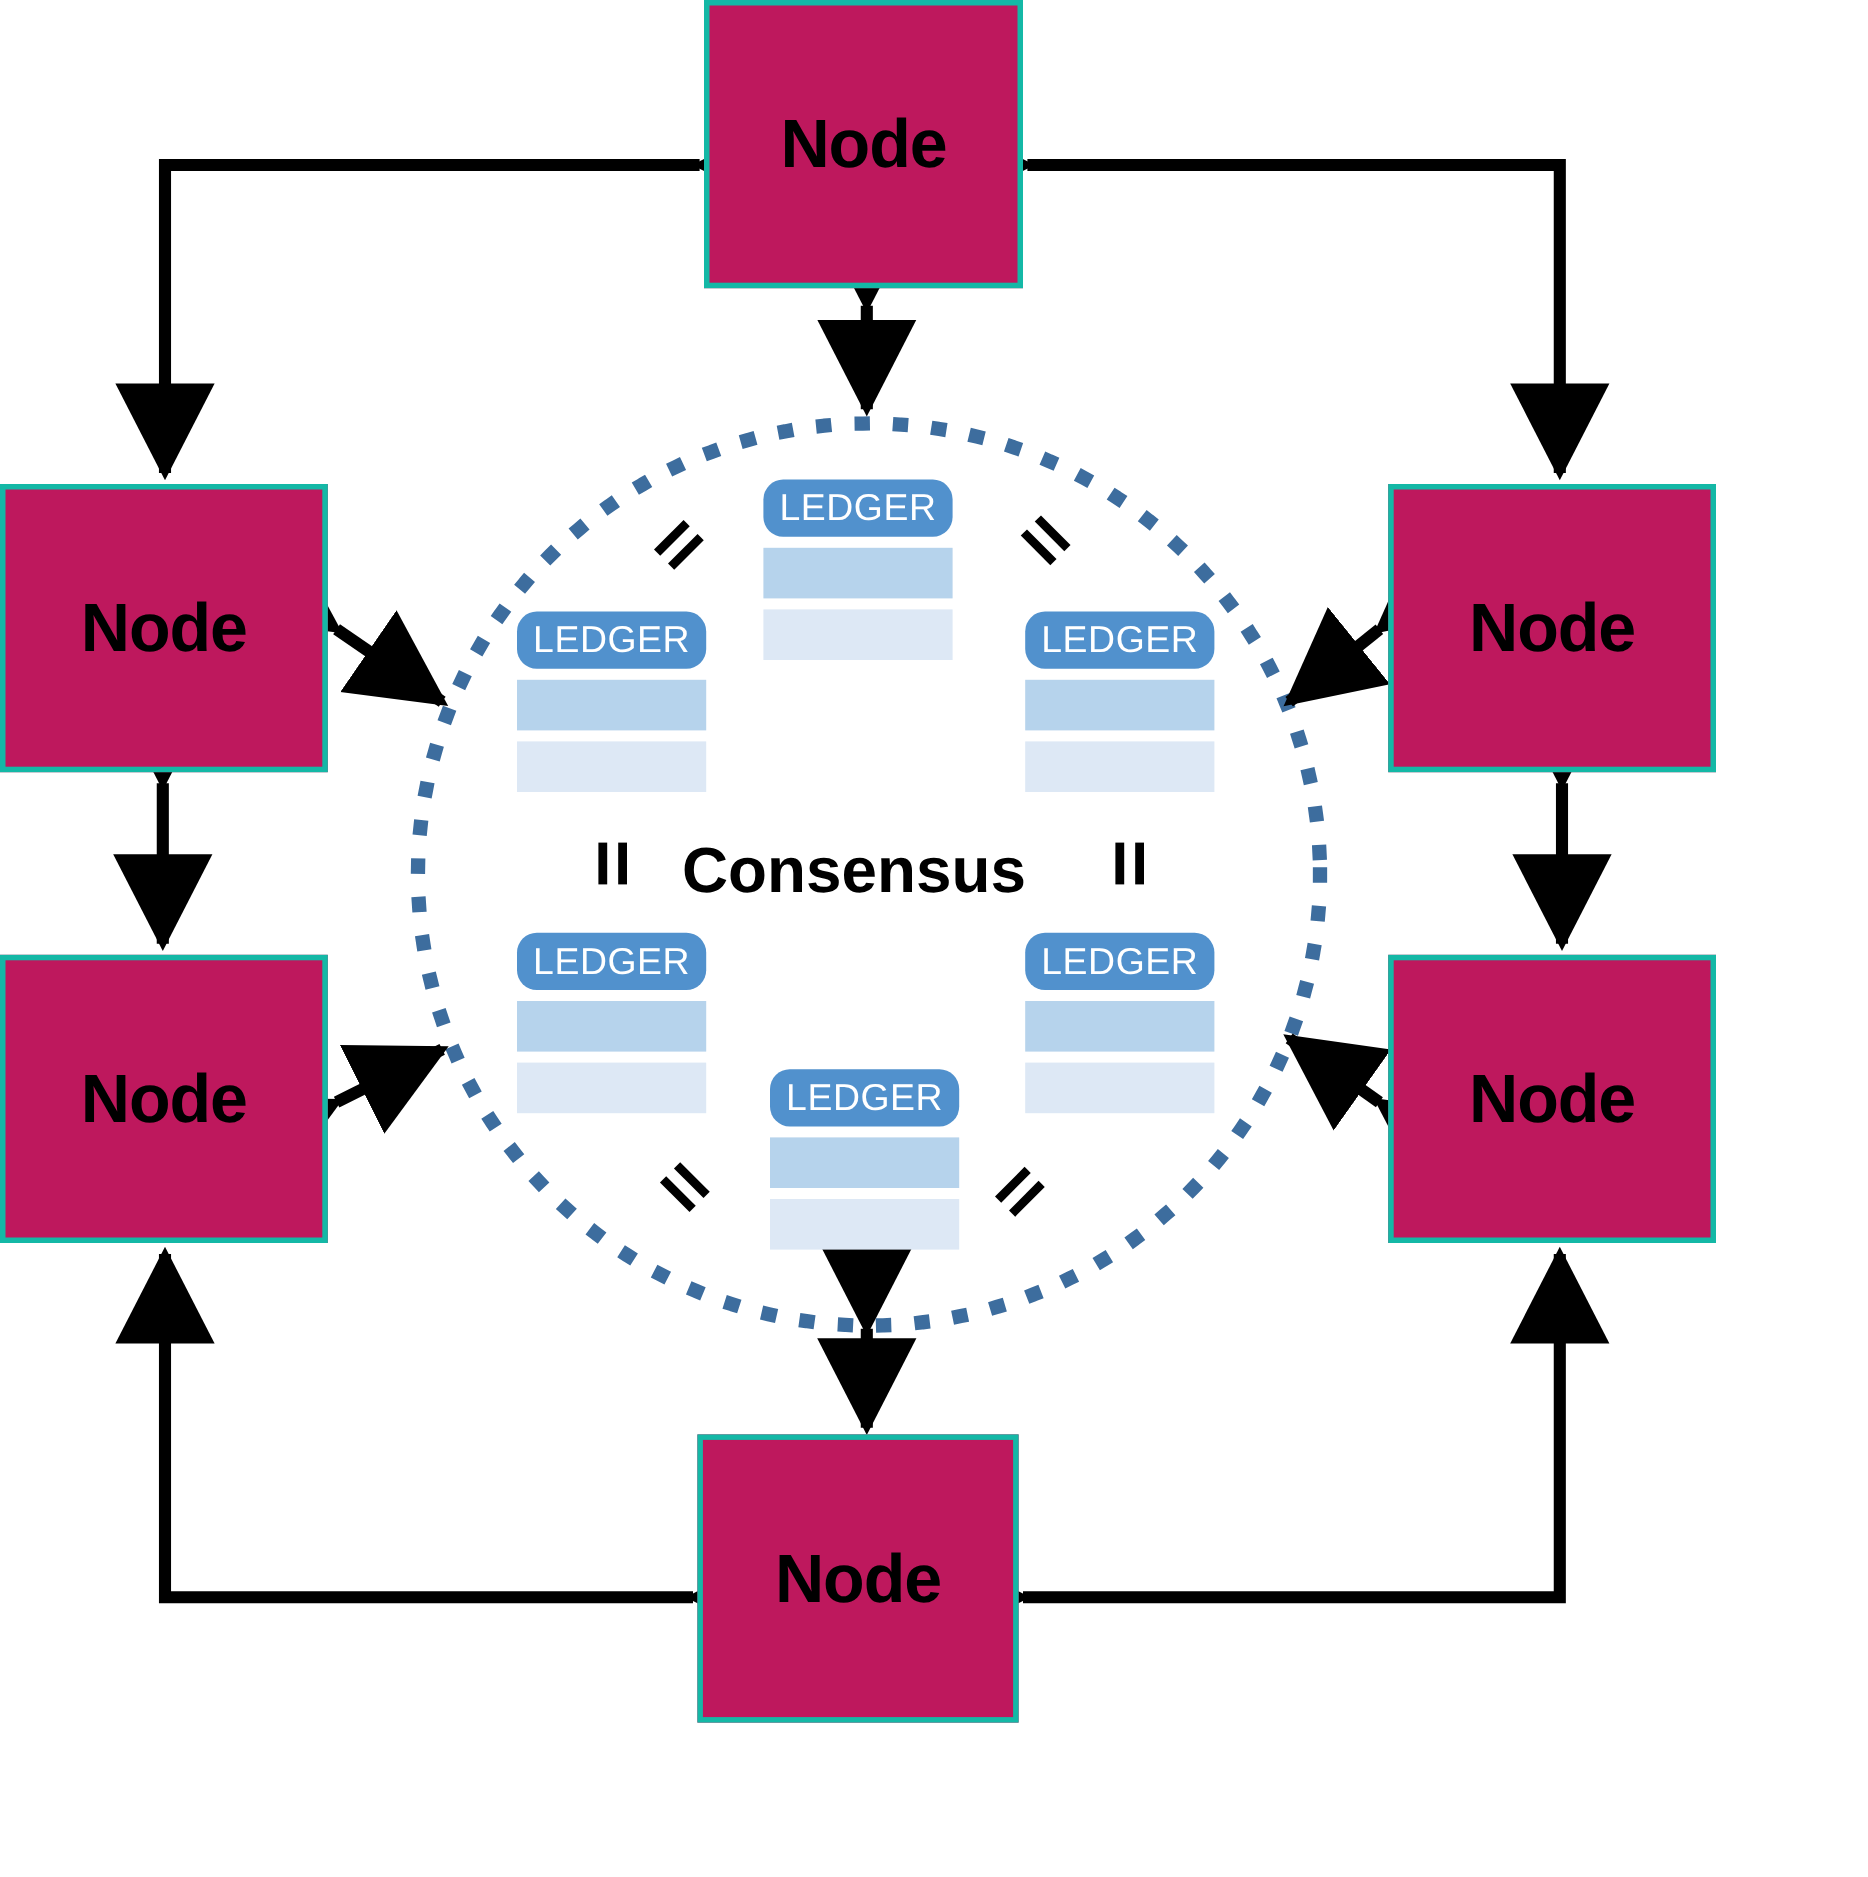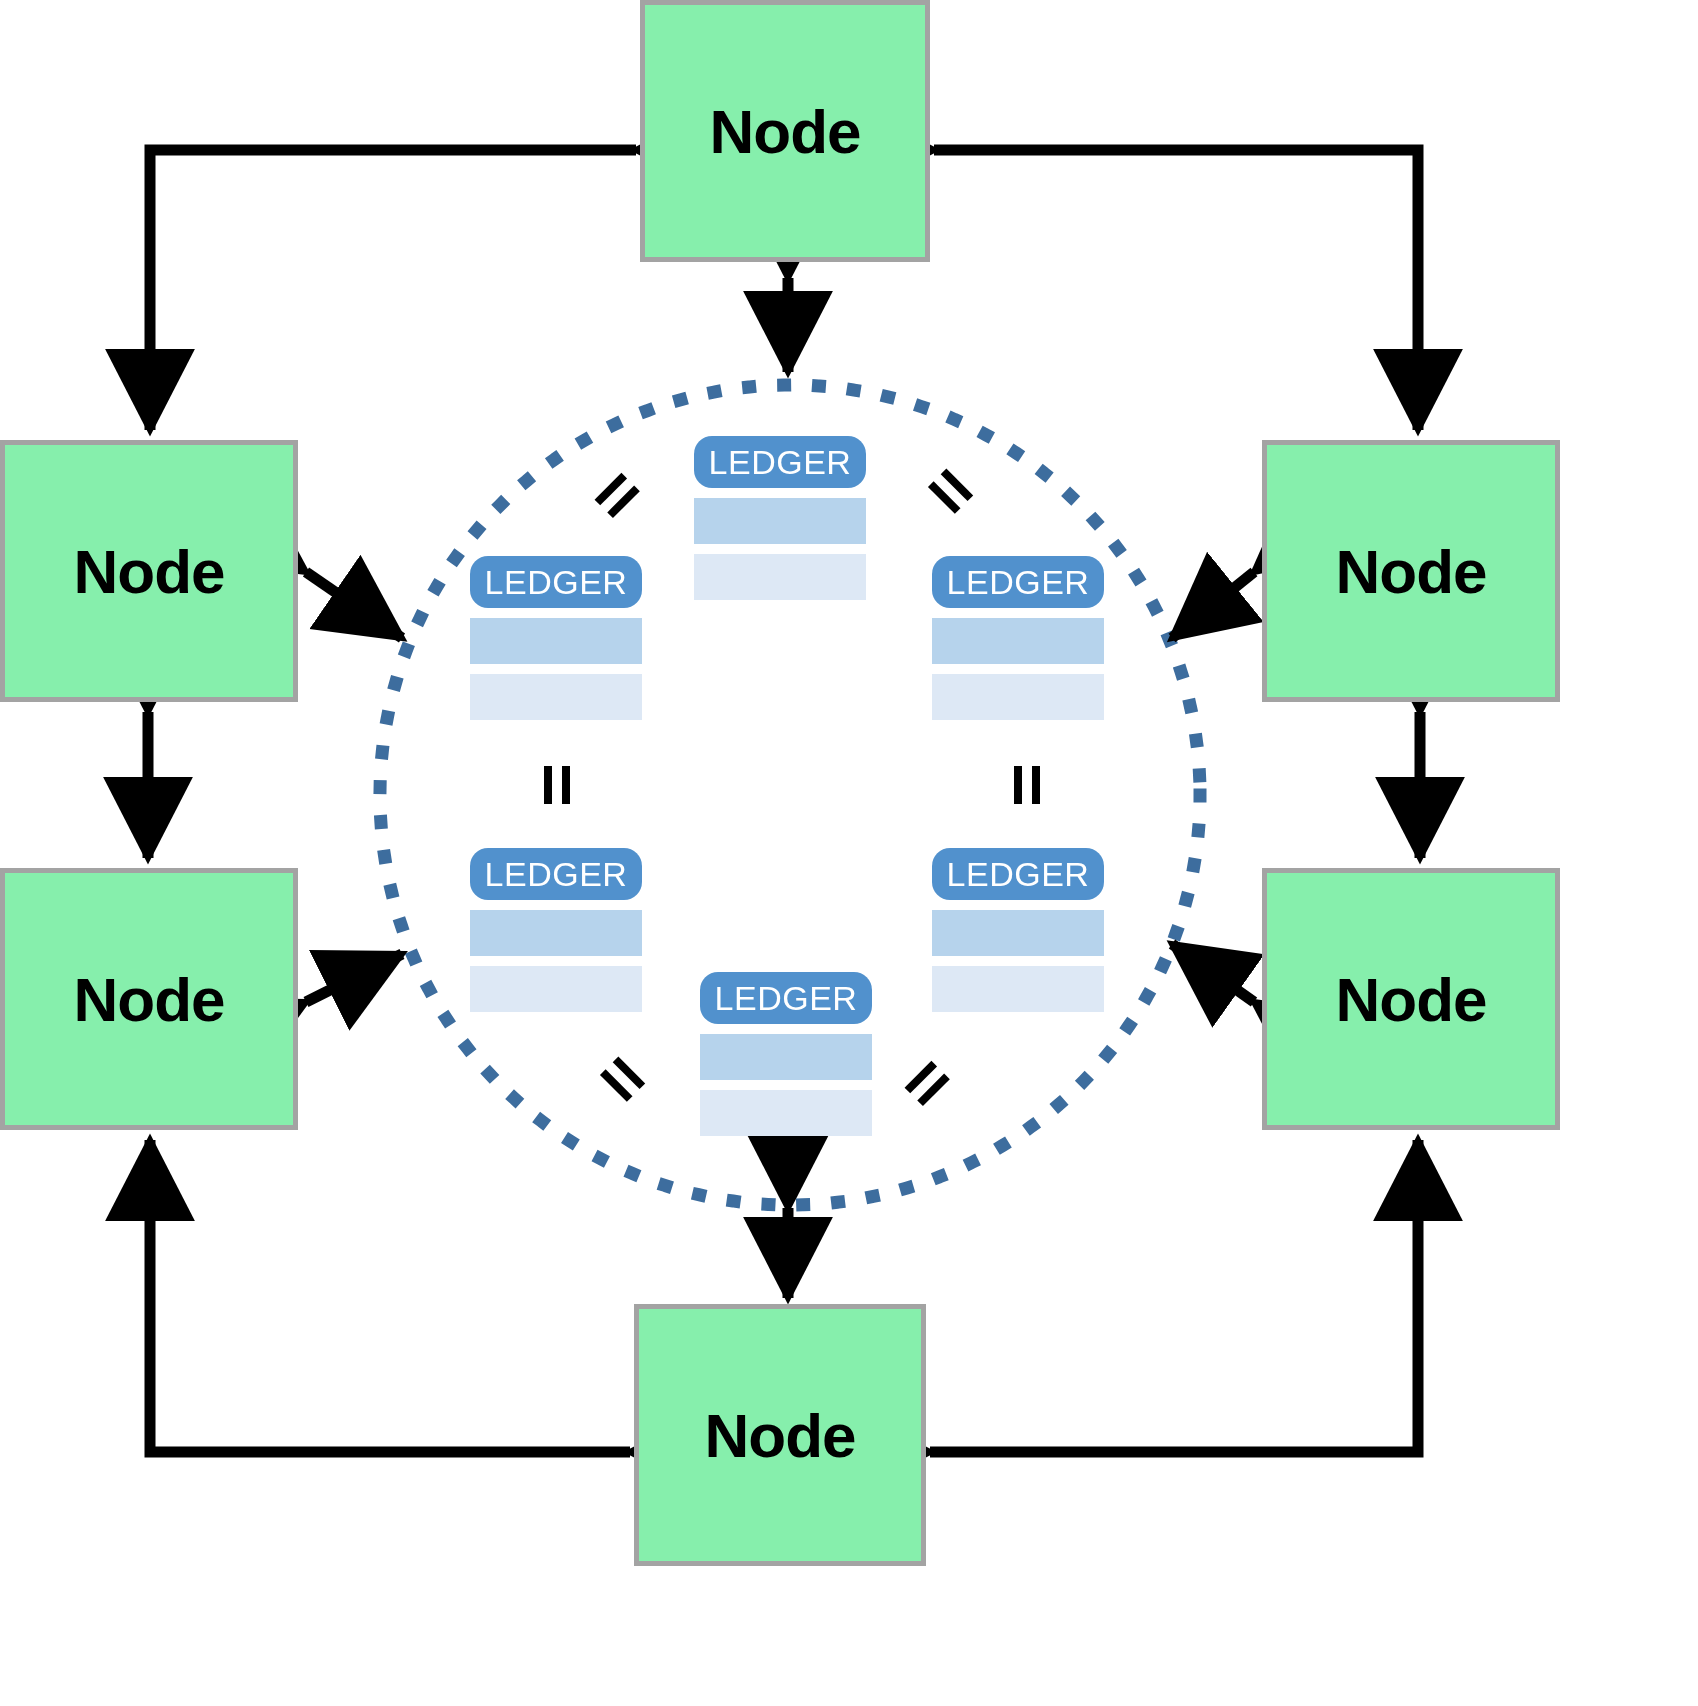--- a/index.html
+++ b/index.html
@@ -20,22 +20,22 @@
   #wires {
     position: absolute;
     left: 0;
     top: 0;
     width: 1698px;
     height: 1706px;
   }
   .node-box {
     position: absolute;
     box-sizing: border-box;
-    background: #86efac;
-    border: 5px solid #a3a3a3;
+    background: #be185d;
+    border: 5px solid #14b8a6;
     display: flex;
     align-items: center;
     justify-content: center;
     color: #000000;
     font-weight: bold;
     font-size: 62px;
     letter-spacing: -1px;
     font-family: "Liberation Sans", sans-serif;
   }
   .ledger {
@@ -193,14 +193,15 @@
   </div>
   <div class="eq-mark" style="left:602px; top:1060px; transform:rotate(45deg);">
     <span style="top:8px; left:0;"></span>
       <span style="top:26px; left:0;"></span>
   </div>
   <div class="eq-mark" style="left:908px; top:1060px; transform:rotate(-45deg);">
     <span style="top:8px; left:0;"></span>
       <span style="top:26px; left:0;"></span>
   </div>
 
+  <div id="consensus-label" style="left:620px; top:758px;">Consensus</div>
 
 </div>
 
 </body></html>

